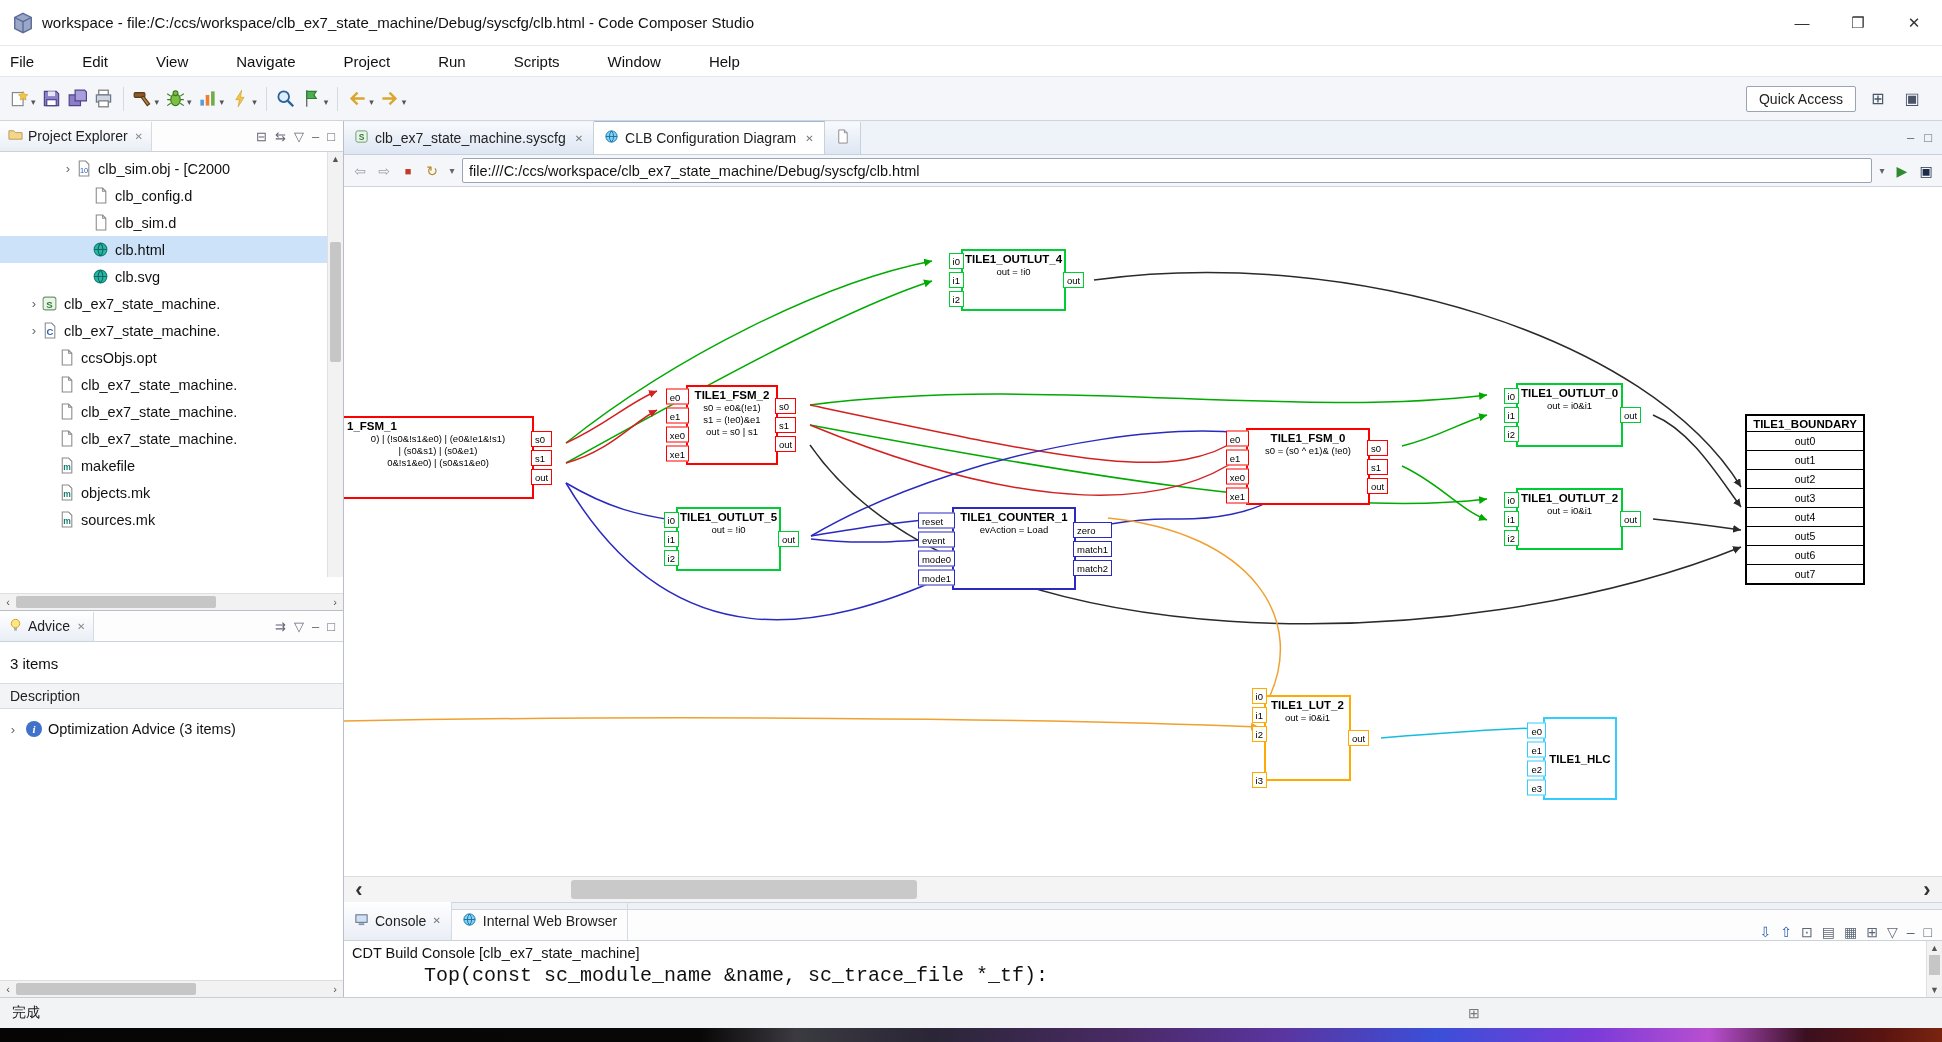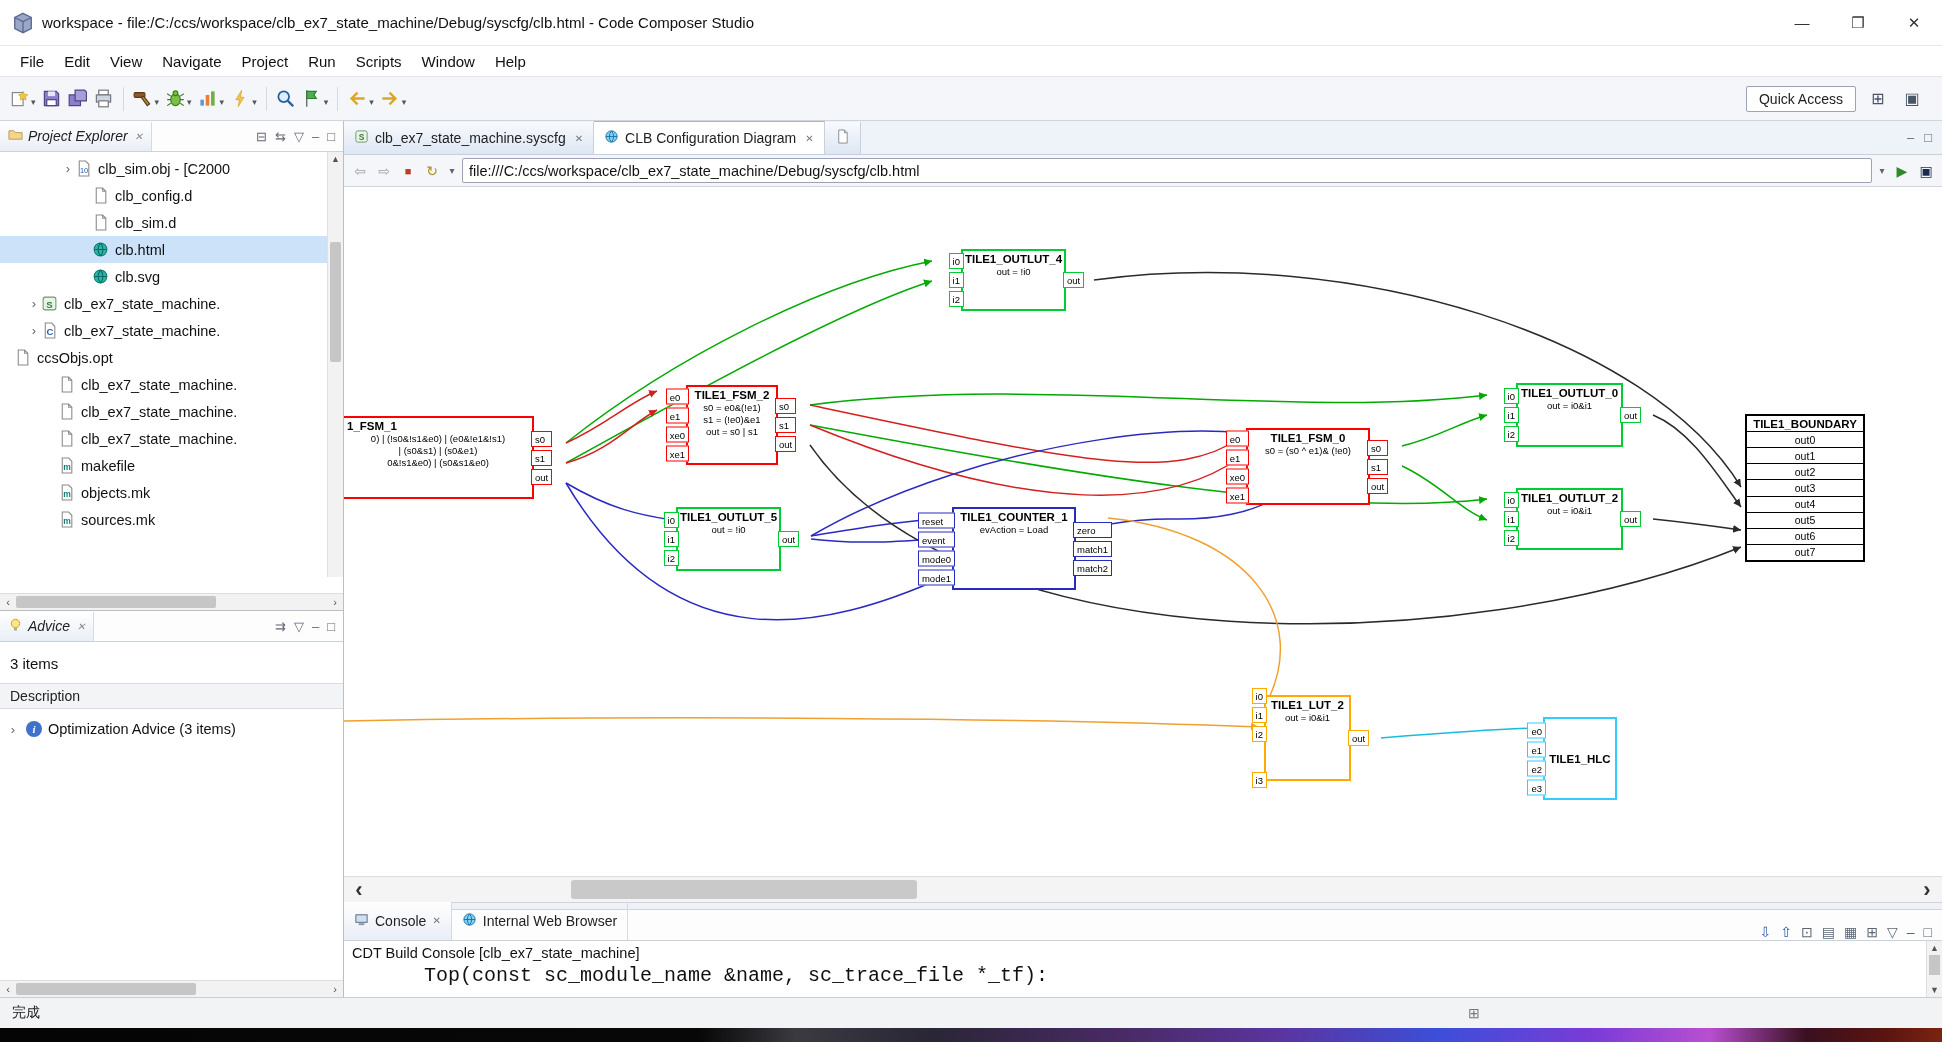--- a/index.html
+++ b/index.html
@@ -4,36 +4,36 @@
 <style>
   html,body{margin:0;padding:0;width:1942px;height:1042px;overflow:hidden;
     font-family:"Liberation Sans",sans-serif;background:#000;-webkit-user-select:none;user-select:none;}
   .win{width:1942px;height:1042px;display:flex;flex-direction:column;background:#fff;}
   
   .titlebar{height:45px;display:flex;align-items:center;background:#fff;border-bottom:1px solid #e8e8e8;flex:0 0 auto;}
   .titlebar .appicon{width:22px;height:22px;margin:0 8px 0 12px;}
   .titlebar .ttl{font-size:15px;color:#111;flex:1;white-space:nowrap;overflow:hidden;}
   .winbtn{width:56px;height:45px;display:flex;align-items:center;justify-content:center;font-size:15px;color:#333;}
   
-  .menubar{height:30px;display:flex;align-items:center;padding-left:10px;background:#fff;flex:0 0 auto;}
+  .menubar{height:30px;display:flex;align-items:center;background:#fff;flex:0 0 auto;gap:28px;}
   .menu-item{padding:4px 10px;font-size:15px;color:#111;}
   
   .toolbar{height:43px;display:flex;align-items:center;background:#f4f6fa;border-top:1px solid #e3e6ec;border-bottom:1px solid #cfd4dd;padding:0 6px;flex:0 0 auto;}
   .tbico{width:24px;height:24px;margin:0 1px;display:inline-flex;align-items:center;justify-content:center;}
   .tbico svg{width:19px;height:19px;}
   .dd{font-size:9px;color:#555;margin:6px 3px 0 -1px;}
   .tsep{width:1px;height:24px;background:#d4d9e2;margin:0 6px;}
   .qa{margin-left:auto;border:1px solid #9aa4b5;background:#fff;border-radius:2px;font-size:14px;color:#222;padding:4px 12px;}
   .persp{display:flex;align-items:center;margin:0 10px 0 8px;gap:6px;}
   .persp .tbico{width:26px;height:26px;}
   
   .main{flex:1;display:flex;min-height:0;}
   .left{width:343px;flex:0 0 auto;display:flex;flex-direction:column;border-right:1px solid #b9bfc9;background:#fff;}
   .view-head{height:30px;display:flex;align-items:center;border-bottom:1px solid #ccd2da;background:#fdfdfe;flex:0 0 auto;}
-  .vtab{display:flex;align-items:center;gap:5px;height:29px;padding:0 8px 0 8px;background:linear-gradient(#ffffff,#e9eef6);border-right:1px solid #d5dbe4;font-size:14px;color:#222;font-style:italic;}
+  .vtab{display:flex;align-items:center;gap:5px;height:29px;padding:0 8px 0 8px;background:linear-gradient(#ffffff,#e9eef6);border-right:1px solid #d5dbe4;font-size:14px;color:#222;}
   .vtab svg{width:15px;height:15px;}
   .vclose{font-size:10px;color:#888;margin-left:2px;}
   .vicons{margin-left:auto;display:flex;align-items:center;gap:8px;padding-right:8px;color:#667;}
   .vicons span{font-size:13px;}
   
   .explorer{height:489px;display:flex;flex-direction:column;border-bottom:1px solid #b9bfc9;}
   .tree{flex:1;position:relative;overflow:hidden;padding-top:3px;}
   .trow{height:27px;display:flex;align-items:center;font-size:14.5px;color:#111;white-space:nowrap;}
   .trow .exp{width:14px;color:#666;font-size:13px;text-align:center;flex:0 0 auto;}
   .trow .ficon{width:17px;height:17px;margin-right:6px;flex:0 0 auto;}
@@ -297,21 +297,21 @@
                 <span>clb_ex7_state_machine.</span>
               </div>
               <div class="trow" style="padding-left: 27px;">
                 <span class="exp">›</span>
                 <span class="ficon"><svg viewBox="0 0 16 16">
                     <path d="M4 1h6l3 3v11H4z" fill="#fff" stroke="#8a8a8a"></path>
                     <text x="8.5" y="12.5" font-size="9" text-anchor="middle" fill="#2a5db0" font-weight="bold">C</text>
                   </svg></span>
                 <span>clb_ex7_state_machine.</span>
               </div>
-              <div class="trow" style=" text-align: right;">
+              <div class="trow" style="padding-left: 44px; text-align: right;">
                 <span class="exp"></span>
                 <span class="ficon"><svg viewBox="0 0 16 16">
                     <path d="M4 1h6l3 3v11H4z" fill="#fff" stroke="#8a8a8a"></path>
                     <path d="M10 1v3h3" fill="none" stroke="#8a8a8a"></path>
                   </svg></span>
                 <span>ccsObjs.opt</span>
               </div>
               <div class="trow" style="padding-left: 44px;">
                 <span class="exp"></span>
                 <span class="ficon"><svg viewBox="0 0 16 16">
@@ -614,21 +614,21 @@
           </div>
           <div class="blk center" style="left: 1199px; top: 530px; width: 74px; height: 83px; border-color: rgb(51, 204, 255);">
             <div class="blk-title">TILE1_HLC</div>
             <div class="ports pl">
               <div class="port" style="border-color: rgb(51, 204, 255);">e0</div>
               <div class="port" style="border-color: rgb(51, 204, 255);">e1</div>
               <div class="port" style="border-color: rgb(51, 204, 255);">e2</div>
               <div class="port" style="border-color: rgb(51, 204, 255);">e3</div>
             </div>
           </div>
-          <div class="blk" style="left: 1401px; top: 227px; width: 120px; height: 148px; border-color: rgb(0, 0, 0);">
+          <div class="blk" style="left: 1401px; top: 227px; width: 120px; height: 171px; border-color: rgb(0, 0, 0);">
             <div class="blk-title">TILE1_BOUNDARY</div>
             <div class="brow">out0</div>
             <div class="brow">out1</div>
             <div class="brow">out2</div>
             <div class="brow">out3</div>
             <div class="brow">out4</div>
             <div class="brow">out5</div>
             <div class="brow">out6</div>
             <div class="brow">out7</div>
           </div>

